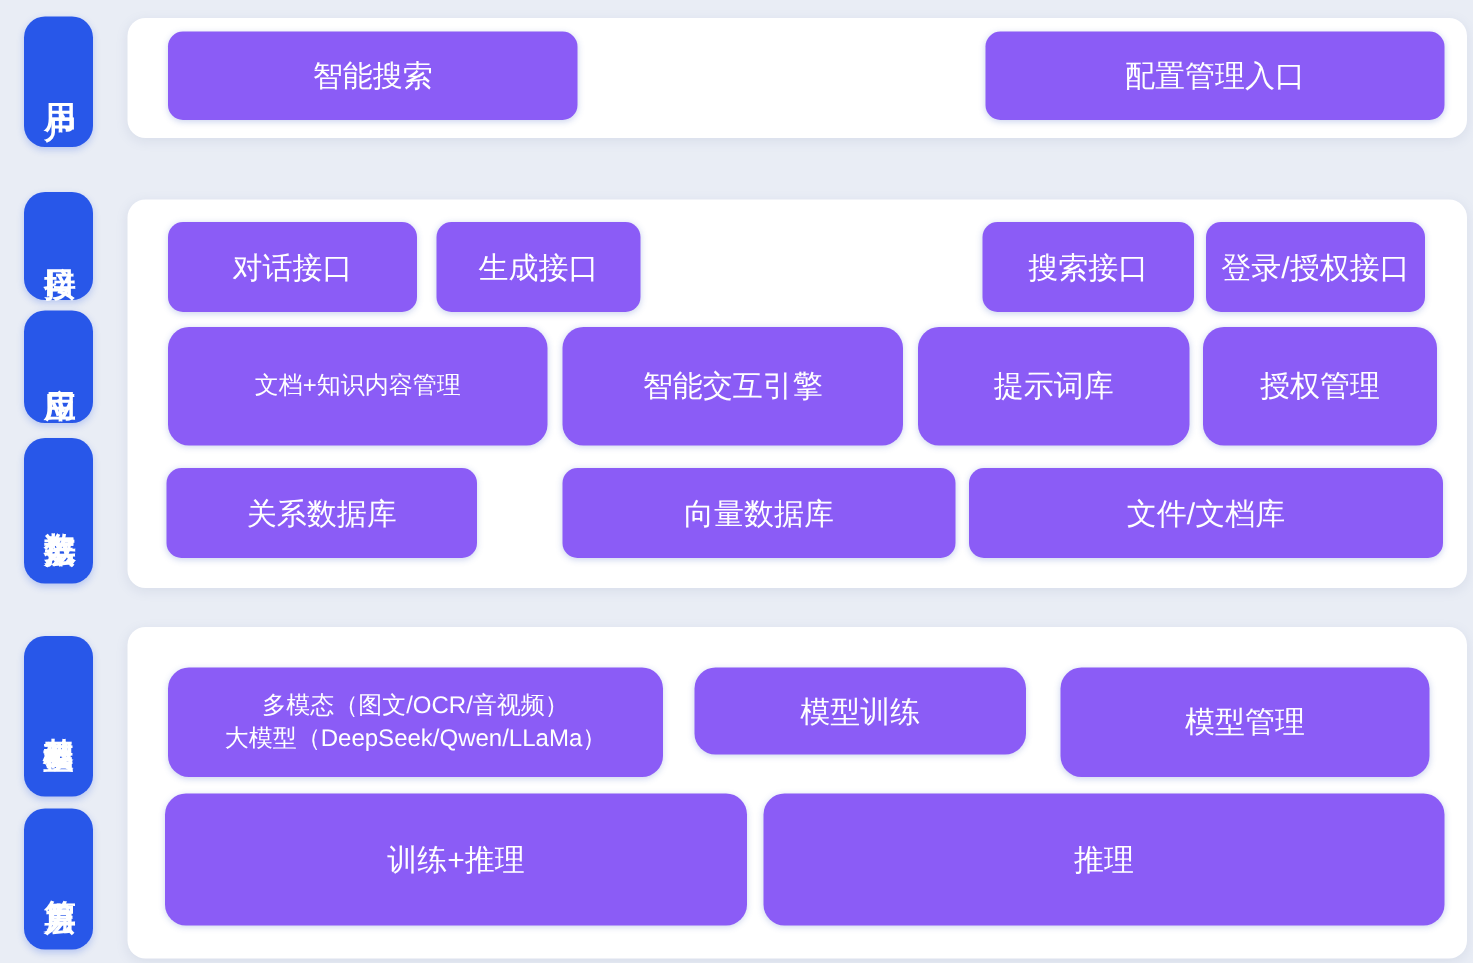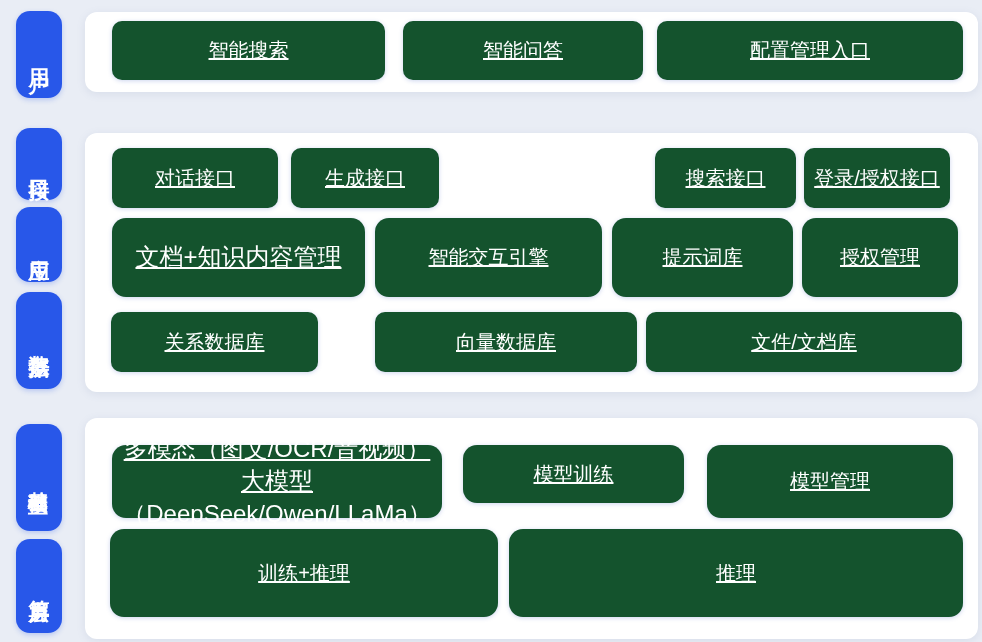--- a/index.html
+++ b/index.html
@@ -29,61 +29,59 @@
     display:flex;
     align-items:center;
     justify-content:center;
     writing-mode:vertical-rl;
     text-orientation:upright;
     letter-spacing:3px;
     box-shadow:0 2px 5px rgba(40,87,233,0.25);
   }
   .box{
     position:absolute;
-    background:#14532d;
+    background:#8b5cf6;
     border-radius:10px;
     color:#ffffff;
     font-size:20px;
     font-weight:500;
     display:flex;
     align-items:center;
     justify-content:center;
     text-align:center;
     box-shadow:0 1px 4px rgba(60,90,190,0.25);
-    text-decoration:underline;
   }
   .box.big{border-radius:14px;}
   .box.two-line{
     flex-direction:column;
-    font-size:24px;
+    font-size:16px;
     line-height:1.35;
   }
 </style>
 </head>
 <body>
 
 <div class="stage">
 
   <div class="panel" style="left:85px;top:12px;width:893px;height:80px"></div>
   <div class="panel" style="left:85px;top:133px;width:893px;height:259px"></div>
   <div class="panel" style="left:85px;top:418px;width:893px;height:221px"></div>
 
   <div class="pill" style="left:16px;top:11px;width:46px;height:87px">用户</div>
   <div class="pill" style="left:16px;top:128px;width:46px;height:72px">接口</div>
   <div class="pill" style="left:16px;top:207px;width:46px;height:75px">应用</div>
   <div class="pill" style="left:16px;top:292px;width:46px;height:97px;letter-spacing:2px">数据层</div>
   <div class="pill" style="left:16px;top:424px;width:46px;height:107px;letter-spacing:1px;font-size:20px">基础模型</div>
   <div class="pill" style="left:16px;top:539px;width:46px;height:94px;letter-spacing:2px">算力层</div>
 
   <div class="box" style="left:112px;top:21px;width:273px;height:59px">智能搜索</div>
-  <div class="box" style="left:403px;top:21px;width:240px;height:59px">智能问答</div>
   <div class="box" style="left:657px;top:21px;width:306px;height:59px">配置管理入口</div>
 
   <div class="box" style="left:112px;top:148px;width:166px;height:60px">对话接口</div>
-  <div class="box" style="left:291px;top:148px;width:148px;height:60px">生成接口</div>
+  <div class="box" style="left:291px;top:148px;width:136px;height:60px">生成接口</div>
   <div class="box" style="left:655px;top:148px;width:141px;height:60px">搜索接口</div>
   <div class="box" style="left:804px;top:148px;width:146px;height:60px">登录/授权接口</div>
 
   <div class="box big two-line" style="left:112px;top:218px;width:253px;height:79px">
     <span>文档+知识内容管理</span>
   </div>
   <div class="box big" style="left:375px;top:218px;width:227px;height:79px">智能交互引擎</div>
   <div class="box big" style="left:612px;top:218px;width:181px;height:79px">提示词库</div>
   <div class="box big" style="left:802px;top:218px;width:156px;height:79px">授权管理</div>
 

